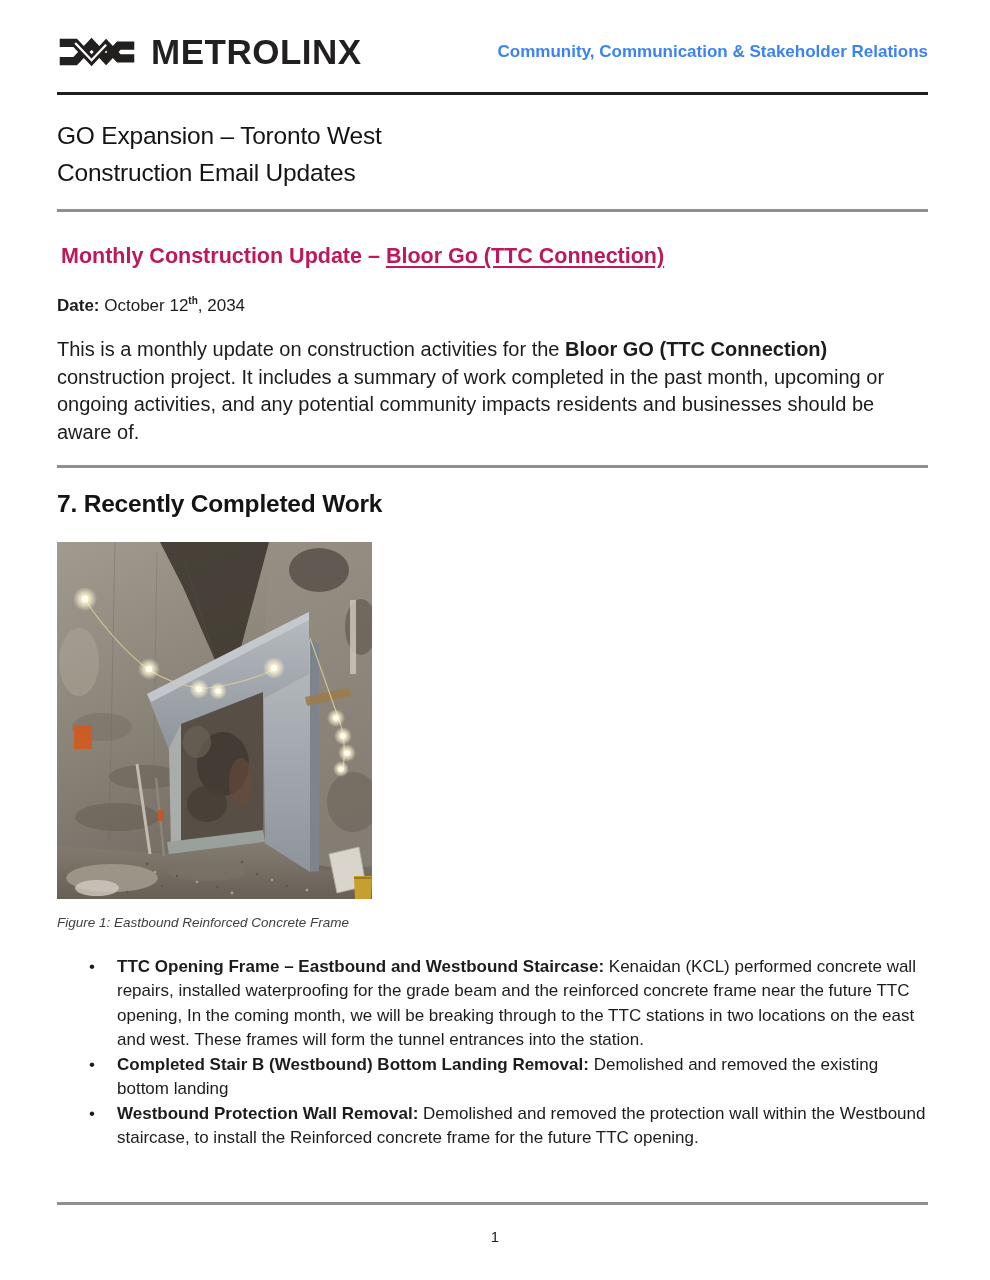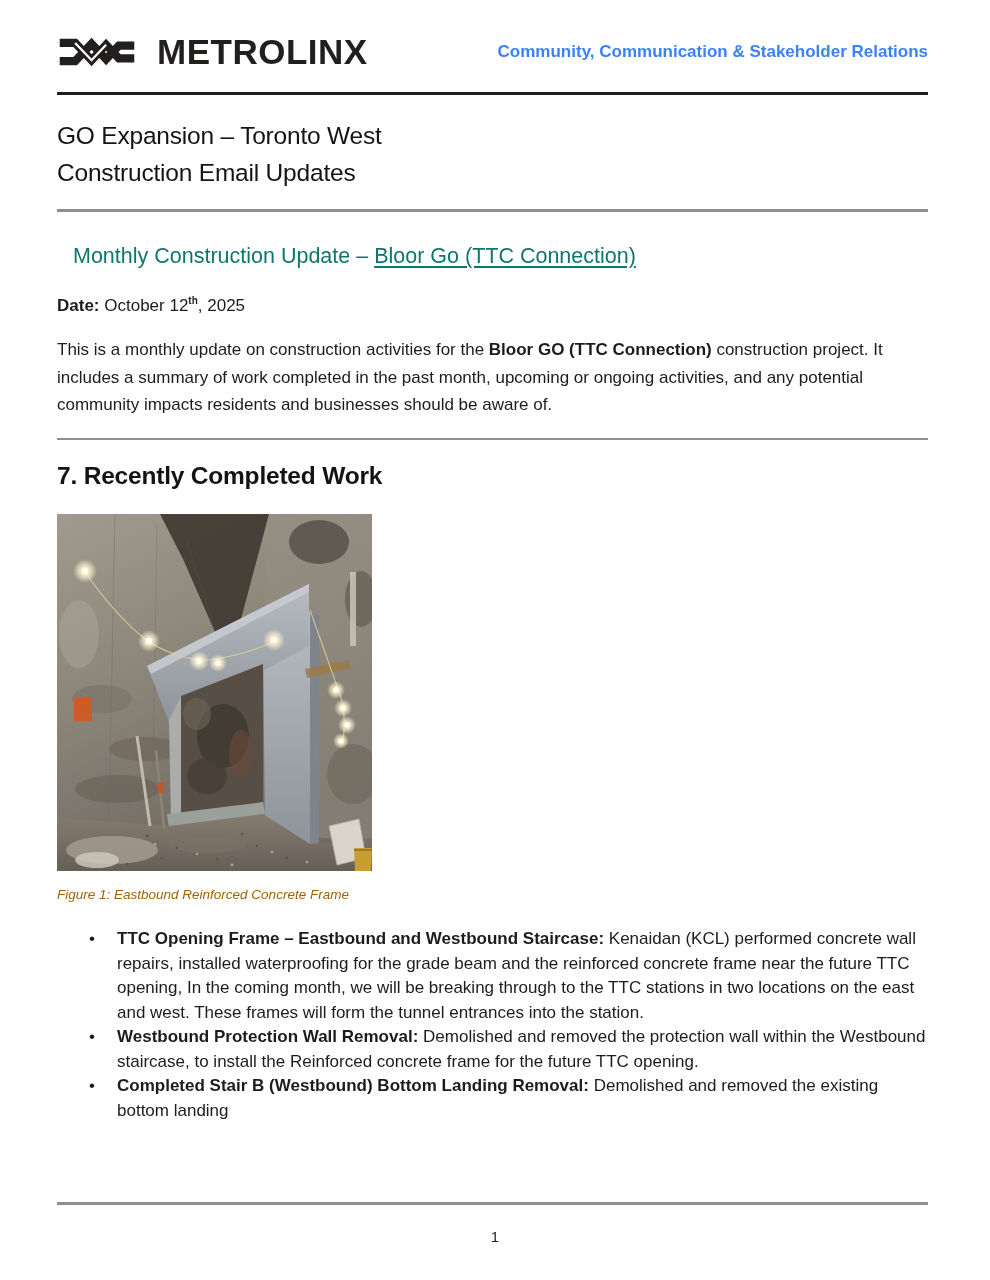--- a/index.html
+++ b/index.html
@@ -12,52 +12,52 @@
     color:#1c1c1c;
     overflow:hidden;
   }
   .content { padding:0 62px 0 57px; }
 
   
   .masthead {
     display:flex; align-items:center; justify-content:space-between;
     padding-top:28px; height:48px;
   }
-  .logo { display:flex; align-items:center; gap:20px; }
+  .logo { display:flex; align-items:center; gap:14px; }
   .logo svg { display:block; }
   .wordmark {
     font-size:35px; font-weight:700; letter-spacing:0.5px; color:#221f1f;
   }
   .dept { font-size:17px; font-weight:700; color:#3b82f6; }
 
   .rule-dark { border:0; height:3px; background:#1f1f1f; margin:16px 0 0; }
   .rule-gray { border:0; height:2.5px; background:#8f8f8f; margin:0; }
 
   .doc-title {
     margin:22px 0 0; font-size:24.5px; line-height:37px;
     font-weight:400; letter-spacing:-0.2px; color:#141414;
   }
   .rule-title { margin-top:18px; }
 
-  .update-heading { margin:32px 16px 0; font-size:21.5px; font-weight:400; color:#0f766e; }
+  .update-heading { margin:32px 4px 0; font-size:21.5px; font-weight:700; color:#be185d; }
   .update-heading .link { text-decoration:underline; text-underline-offset:3px; }
 
   .date-line { margin:26px 0 0; font-size:17px; }
   .date-line .lbl { font-weight:700; }
   .date-line sup { font-size:10px;font-weight:bold; }
 
-  .intro { margin:21px 0 0; font-size:17px; line-height:27.5px; }
+  .intro { margin:21px 0 0; font-size:20px; line-height:27.5px; }
   .intro b { font-weight:700; }
   .rule-intro { margin-top:19px; }
 
   .section-heading { margin:22px 0 0; font-size:24.5px; font-weight:700; letter-spacing:-0.2px; color:#141414; }
 
   figure { margin:24px 0 0; padding:0; }
   figure svg { display:block; }
-  figcaption { margin-top:16px; font-style:italic; font-size:13.5px; color:#a16207; }
+  figcaption { margin-top:16px; font-style:italic; font-size:13.5px; color:#404040; }
 
   ul.bullets { margin:25px 0 0; padding:0 0 0 60px; list-style:none; }
   ul.bullets li { position:relative; font-size:17px; line-height:24.5px; }
   ul.bullets li::before {
     content:"•"; position:absolute; left:-28px; top:0; font-size:17px;
   }
   ul.bullets li b { font-weight:700; }
 
   .footer-rule { position:absolute; left:57px; right:62px; top:1202px; height:2.5px; background:#8f8f8f; }
   .page-number { position:absolute; top:1228px; left:0; width:100%; text-align:center; font-size:15px; color:#1c1c1c; }
@@ -88,21 +88,21 @@
       <span>Construction Email Updates</span>
     </h1>
 
     <hr class="rule-gray rule-title">
 
     <h2 class="update-heading">
       <span>Monthly Construction Update – </span><span class="link">Bloor Go (TTC Connection)</span>
     </h2>
 
     <p class="date-line">
-      <span class="lbl">Date:</span><span> October 12</span><sup>th</sup><span>, 2025</span>
+      <span class="lbl">Date:</span><span> October 12</span><sup>th</sup><span>, 2034</span>
     </p>
 
     <p class="intro">
       <span>This is a monthly update on construction activities for the </span><b>Bloor GO (TTC Connection)</b><span> construction project. It includes a summary of work completed in the past month, upcoming or ongoing activities, and any potential community impacts residents and businesses should be aware of.</span>
     </p>
 
     <hr class="rule-gray rule-intro">
 
     <h2 class="section-heading">7. Recently Completed Work</h2>
 
@@ -219,24 +219,24 @@
         </g>
       </svg>
       <figcaption>Figure 1: Eastbound Reinforced Concrete Frame</figcaption>
     </figure>
 
     <ul class="bullets">
       <li>
         <b>TTC Opening Frame – Eastbound and Westbound Staircase:</b><span> Kenaidan (KCL) performed concrete wall repairs, installed waterproofing for the grade beam and the reinforced concrete frame near the future TTC opening, In the coming month, we will be breaking through to the TTC stations in two locations on the east and west. These frames will form the tunnel entrances into the station.</span>
       </li>
       <li>
-        <b>Westbound Protection Wall Removal:</b><span> Demolished and removed the protection wall within the Westbound staircase, to install the Reinforced concrete frame for the future TTC opening.</span>
+        <b>Completed Stair B (Westbound) Bottom Landing Removal:</b><span> Demolished and removed the existing bottom landing</span>
       </li>
       <li>
-        <b>Completed Stair B (Westbound) Bottom Landing Removal:</b><span> Demolished and removed the existing bottom landing</span>
+        <b>Westbound Protection Wall Removal:</b><span> Demolished and removed the protection wall within the Westbound staircase, to install the Reinforced concrete frame for the future TTC opening.</span>
       </li>
     </ul>
 
   </div>
 
   <div class="footer-rule"></div>
   <div class="page-number">1</div>
 </div>
 
 </body></html>

